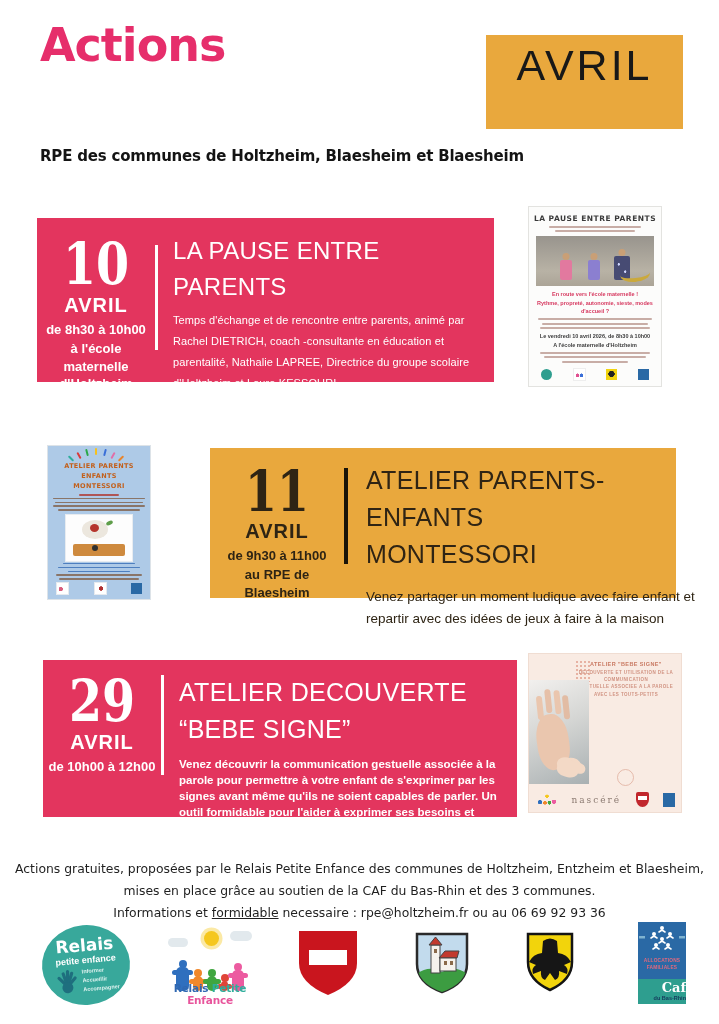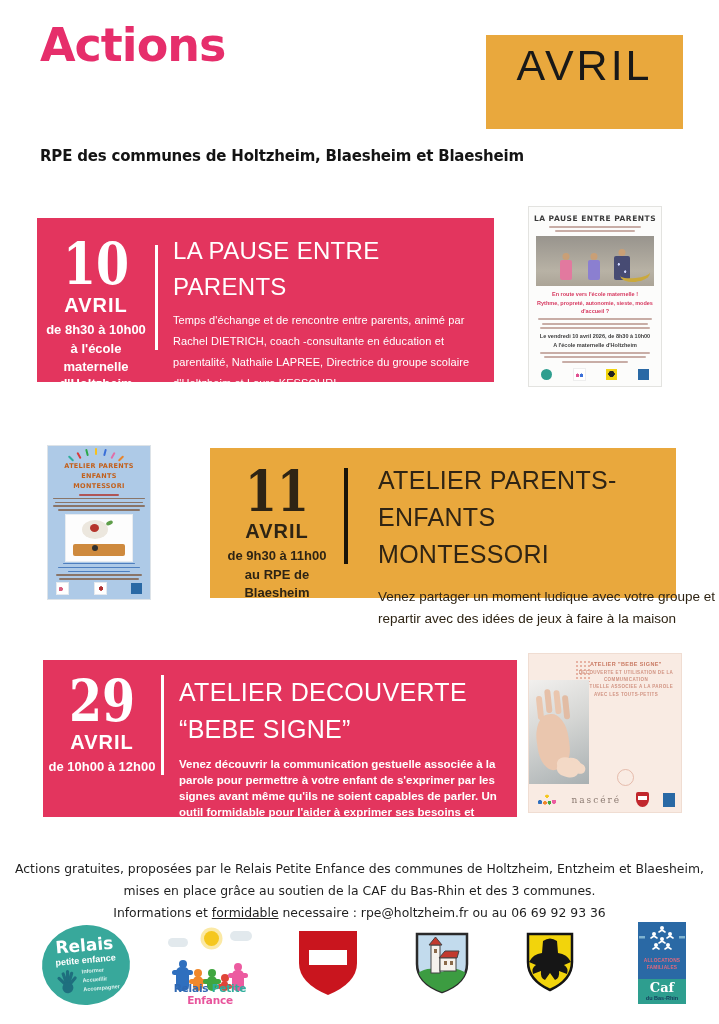--- a/index.html
+++ b/index.html
@@ -35,21 +35,21 @@
   .month-label{font-size:20px;font-weight:700;letter-spacing:1px;margin-top:1px;}
   .time{font-size:13px;font-weight:700;margin-top:5px;}
   .place{font-size:13px;font-weight:700;line-height:1.35;margin:3px auto 0;width:94px;}
   .card2 .place{width:104px;text-align:center;}
   .vdiv{position:absolute;width:3px;background:#fff;}
   .card1 .vdiv{left:118px;top:27px;height:105px;}
   .card2 .vdiv{left:134px;top:20px;height:96px;background:#1A1408;width:4px;}
   .card3 .vdiv{left:118px;top:15px;height:100px;}
   .content{position:absolute;top:15px;}
   .card1 .content{left:136px;width:300px;}
-  .card2 .content{left:168px;width:340px;top:14px;}
+  .card2 .content{left:156px;width:340px;top:14px;}
   .card3 .content{left:136px;width:334px;top:14px;}
   .ev-title{font-size:24px;font-weight:400;letter-spacing:.3px;line-height:1.48;}
   .card2 .ev-title,.card3 .ev-title{font-size:25px;}
   .card2 .ev-title{color:#2F2414;}
   .desc1{font-size:11px;line-height:1.9;margin-top:6px;letter-spacing:.1px;}
   .quote1{font-size:12px;font-weight:700;line-height:1.8;margin-top:12px;}
   .desc2{font-size:13.5px;line-height:1.6;margin-top:13px;}
   .desc3{font-size:11.5px;font-weight:700;line-height:1.38;margin-top:9px;}
 
   
@@ -172,21 +172,21 @@
   .kids-caption{position:absolute;bottom:0;width:100%;text-align:center;font-size:10.5px;font-weight:800;
         font-family:"DejaVu Sans",sans-serif;letter-spacing:-.2px;}
   .kc1{color:#3068B2;} .kc2{color:#2FAE9C;margin-top:24px;} .kc3{color:#E8559C;}
 
   .sh-holtzheim{left:297px;top:929px;}
   .sh-entzheim{left:414px;top:931px;}
   .sh-blaesheim{left:525px;top:931px;}
 
   .caf-logo{left:638px;top:922px;width:48px;height:82px;background:#2A69A5;}
   .caf-alloc{font-size:4.8px;font-weight:700;color:#E2697E;text-align:center;line-height:1.4;letter-spacing:.2px;}
-  .caf-band{position:absolute;left:0;right:0;bottom:0;height:25px;background:#2E9E8F;text-align:center;color:#fff;}
+  .caf-band{position:absolute;left:0;right:0;bottom:0;height:25px;background:#2E9E8F;text-align:right;color:#fff;}
   .caf-caf{font-size:13px;font-weight:700;font-family:"DejaVu Serif",serif;line-height:1.1;margin-top:2px;}
   .caf-dept{font-size:5.5px;font-weight:700;color:#14395B;}
 </style>
 </head>
 <body>
 
 <div class="page">
 
   <div class="hdr-t1">Actions</div>
   <div class="hdr-sub">RPE des communes de Holtzheim, Blaesheim et Blaesheim</div>
@@ -290,21 +290,21 @@
       <div class="month-label">AVRIL</div>
       <div class="time">de 9h30 à 11h00</div>
       <div class="place">au RPE de Blaesheim</div>
     </div>
     <div class="vdiv"></div>
     <div class="content">
       <div class="ev-title">
         <div>ATELIER PARENTS-ENFANTS</div>
         <div>MONTESSORI</div>
       </div>
-      <p class="desc2" style="margin:13px 0 0">Venez partager un moment ludique avec votre groupe et repartir avec des idées de jeux à faire à la maison</p>
+      <p class="desc2" style="margin:13px 0 0">Venez partager un moment ludique avec faire enfant et repartir avec des idées de jeux à faire à la maison</p>
     </div>
   </section>
 
   <section class="card pink card3">
     <div class="date-col">
       <div class="day">29</div>
       <div class="month-label">AVRIL</div>
       <div class="time">de 10h00 à 12h00</div>
     </div>
     <div class="vdiv"></div>

